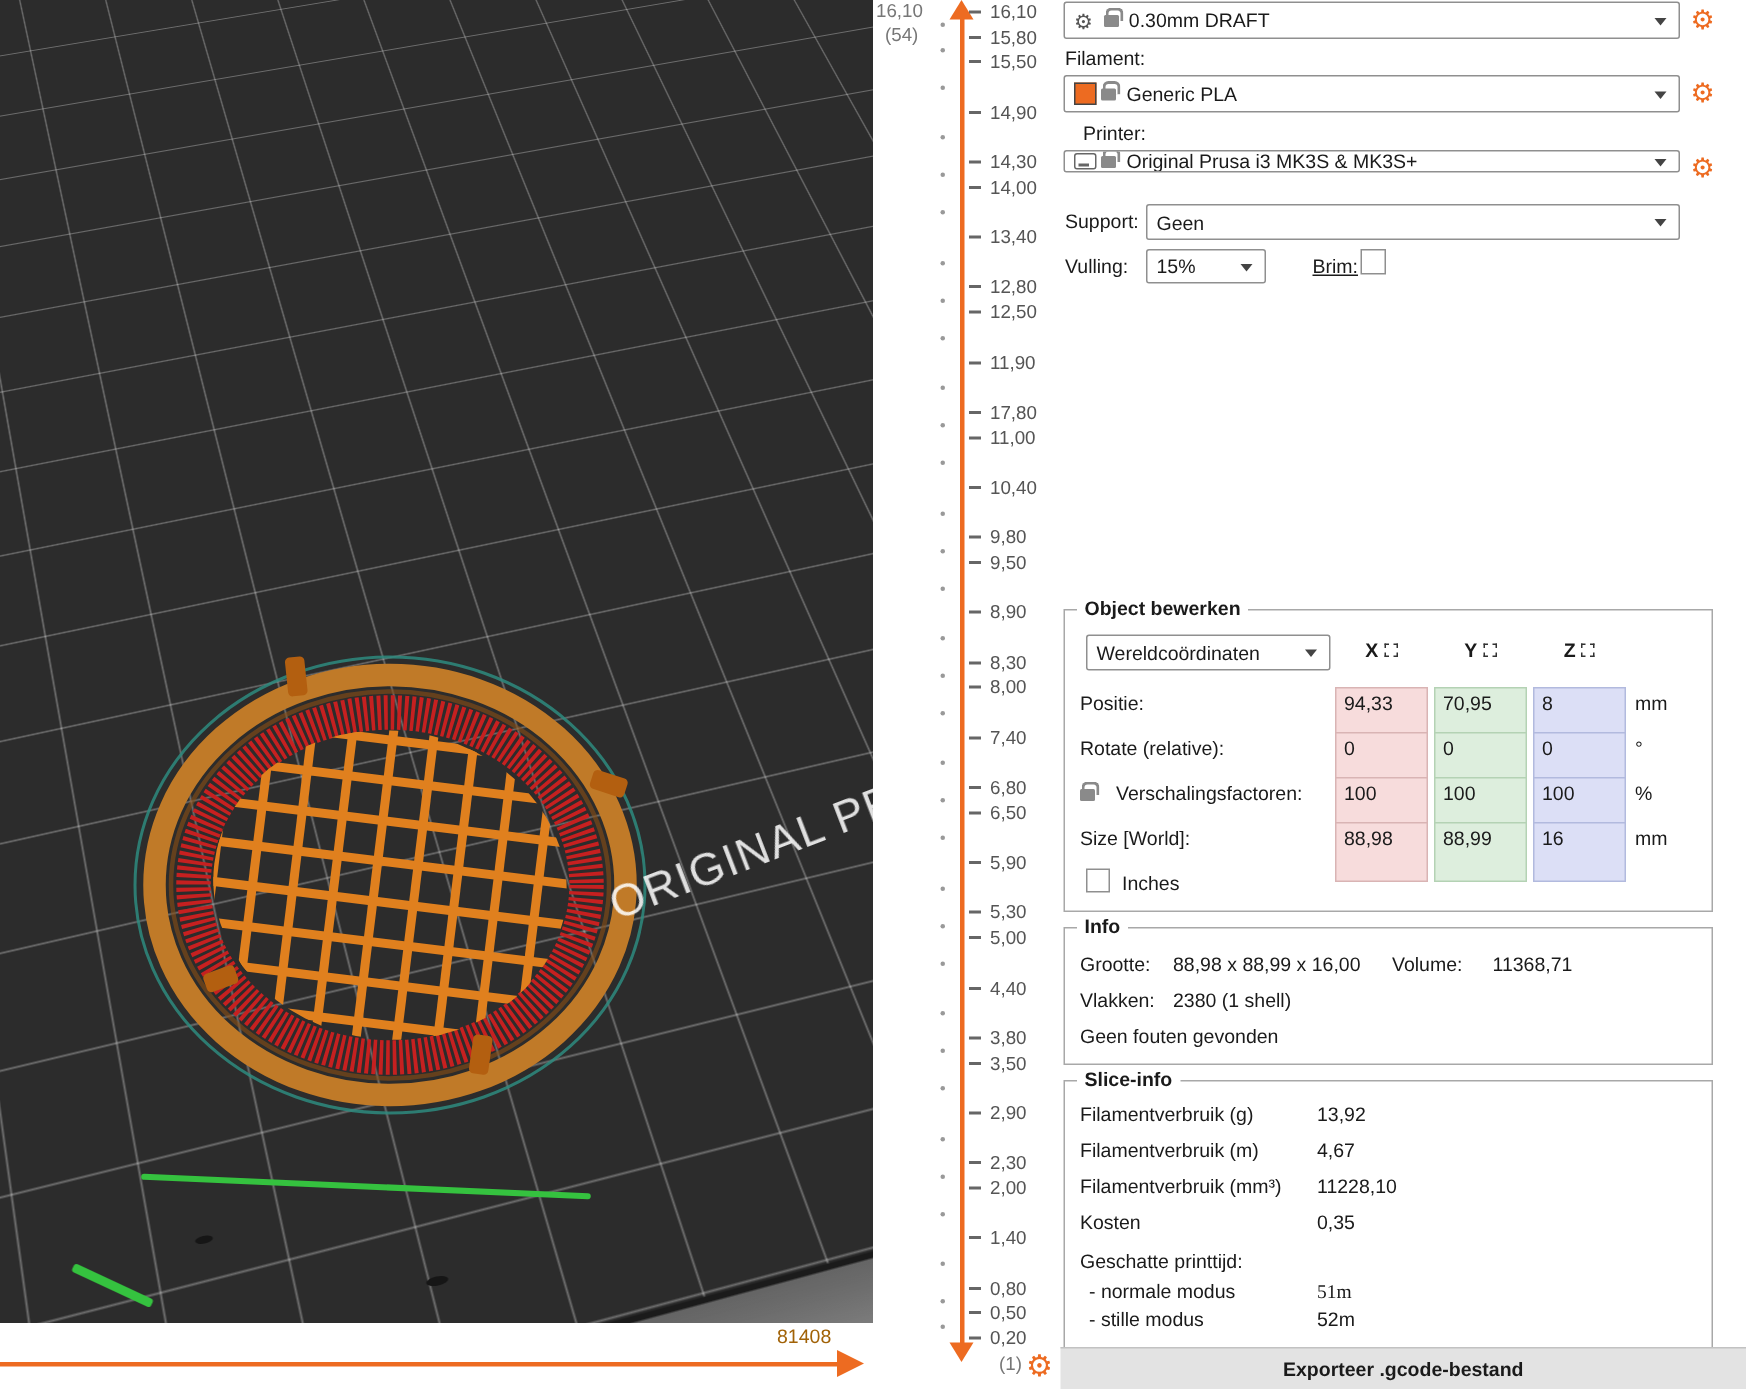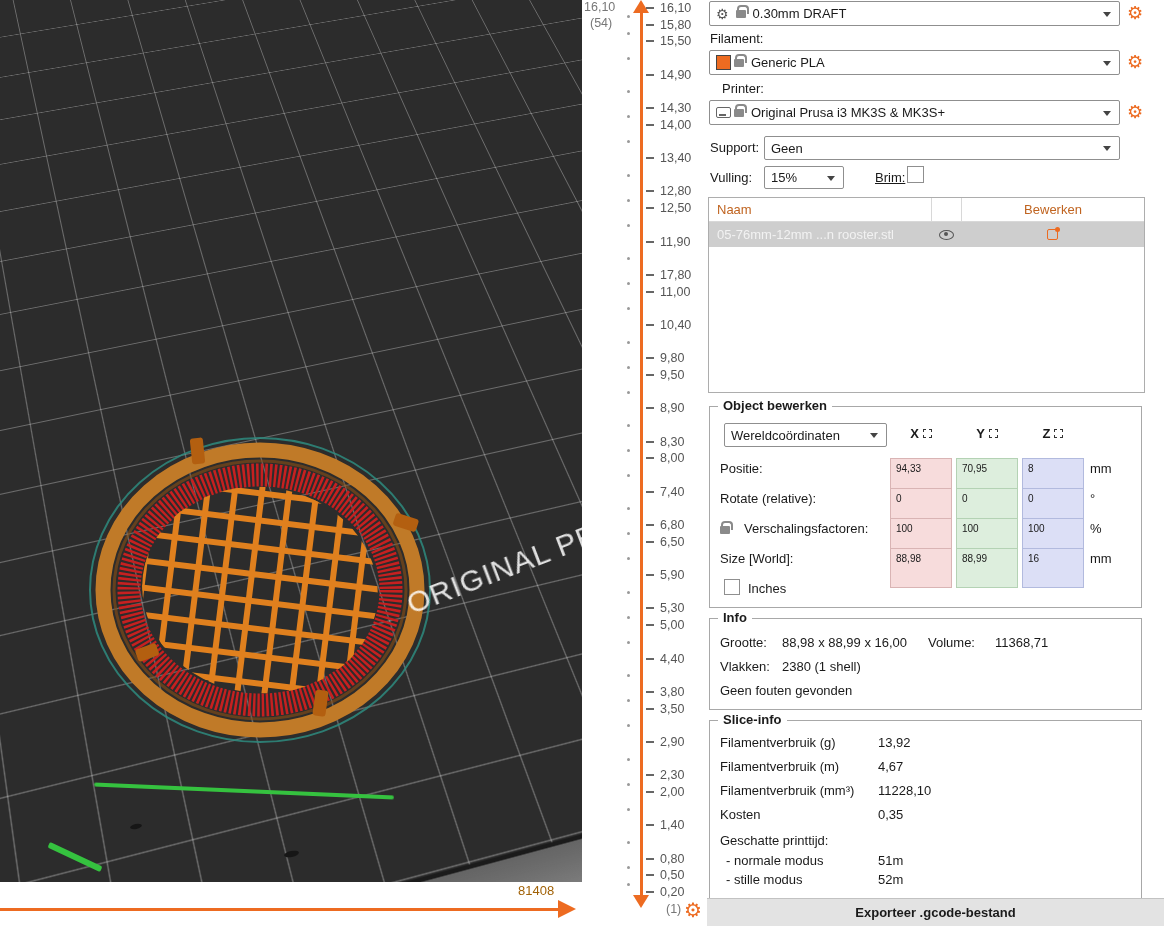--- a/index.html
+++ b/index.html
@@ -52,21 +52,21 @@
   .tick-dot { position: absolute; left: 45px; width: 3px; height: 3px; border-radius: 50%; background: #999; }
 
   
   .panel { position: absolute; left: 707px; top: 0; width: 457px; height: 926px; background: #fff; font-size: 13px; color: #1a1a1a; }
   .combo { position: absolute; background: #fff; border: 1px solid #8f8f8f; border-radius: 2px;
     display: flex; align-items: center; padding: 0 22px 0 6px; font-size: 13px; cursor: pointer; white-space: nowrap; overflow: hidden; }
   .combo::after { content: ''; position: absolute; right: 8px; top: 50%; margin-top: -2px;
     border-left: 4px solid transparent; border-right: 4px solid transparent; border-top: 5px solid #444; }
   .combo-1 { left: 2px; top: 1px; width: 411px; height: 25px; }
   .combo-2 { left: 2px; top: 50px; width: 411px; height: 25px; }
-  .combo-3 { left: 2px; top: 100px; width: 411px; height: 25px; }
+  .combo-3 { left: 2px; top: 100px; width: 411px; height: 15px; }
   .combo-support { left: 57px; top: 136px; width: 356px; height: 24px; }
   .combo-infill { left: 57px; top: 166px; width: 80px; height: 23px; }
   .panel-label { position: absolute; font-size: 13px; color: #1a1a1a; }
   .lbl-filament { left: 3px; top: 31px; }
   .lbl-printer { left: 15px; top: 81px; }
   .lbl-support { left: 3px; top: 140px; }
   .lbl-infill { left: 3px; top: 170px; }
   .lbl-brim { left: 168px; top: 170px; text-decoration: underline; }
   .gear-btn { position: absolute; left: 420px; font-size: 18px; color: #ED6B21; cursor: pointer; line-height: 1; }
   .gear-1 { top: 4px; } .gear-2 { top: 53px; } .gear-3 { top: 103px; }
@@ -102,21 +102,21 @@
   .fs-info { top: 618px; height: 92px; }
   .fs-slice { top: 720px; height: 200px; }
 
   .combo-coord { left: 14px; top: 16px; width: 163px; height: 24px; }
   .axis-head { position: absolute; top: 19px; width: 62px; display: flex; align-items: center; justify-content: center; font-weight: bold; font-size: 13px; }
   .axis-icon { width: 9px; height: 9px; border: 1.5px dashed #333; margin-left: 4px; display: inline-block; }
   .oe-row { position: absolute; left: 0; right: 0; height: 24px; }
   .oe-label { position: absolute; left: 10px; line-height: 24px; white-space: nowrap; }
   .oe-label.indent { left: 34px; }
   .lock-left { position: absolute; left: 10px; top: 9px; margin: 0; }
-  .oe-input { position: absolute; top: 1px; width: 62px; height: 40px; line-height: 20px; padding-left: 5px; font-size: 10px; border: 1px solid #b5b5b5; cursor: text; }
+  .oe-input { position: absolute; top: 1px; width: 62px; height: 40px; line-height: 20px; padding-left: 5px; font-size: 13px; border: 1px solid #b5b5b5; cursor: text; }
   .axis-x { background: #F7DCDC; border-color: #D9B4B4; }
   .axis-y { background: #DDEEDD; border-color: #B4D2B4; }
   .axis-z { background: #DCDFF6; border-color: #B2BADE; }
   .oe-unit { position: absolute; left: 380px; line-height: 24px; }
   .cb-inches { left: 14px; top: 172px; width: 16px; height: 16px; }
   .lbl-inches { left: 38px; top: 174px; }
 
   .info-row-label { position: absolute; white-space: nowrap; }
   .inf-size-l { left: 10px; top: 16px; } .inf-size-v { left: 72px; top: 16px; }
   .inf-vol-l { left: 218px; top: 16px; } .inf-vol-v { left: 285px; top: 16px; }
@@ -397,36 +397,20 @@
       <span>Geen</span>
     </div>
 
     <div class="panel-label lbl-infill">Vulling:</div>
     <div class="combo combo-infill">
       <span>15%</span>
     </div>
     <div class="panel-label lbl-brim">Brim:</div>
     <div class="checkbox cb-brim"></div>
 
-    <div class="obj-table">
-      <div class="obj-header">
-        <div class="col-name">Naam</div>
-        <div class="col-mid"></div>
-        <div class="col-edit">Bewerken</div>
-      </div>
-      <div class="obj-row">
-        <div class="row-name">05-76mm-12mm ...n rooster.stl</div>
-        <div class="row-mid">
-            <span class="eye"></span>
-          </div>
-        <div class="row-edit">
-            <span class="edit-icon"></span>
-          </div>
-      </div>
-    </div>
 
     <div class="fs fs-object">
       <div class="fs-legend">Object bewerken</div>
       <div class="combo combo-coord">
         <span>Wereldcoördinaten</span>
       </div>
       <div>
           <div class="axis-head" style="left: 180px;">
             <span>X</span>
             <span class="axis-icon"></span>
@@ -492,21 +476,21 @@
           <div class="slice-label" style="top: 14px; left: 10px;">Filamentverbruik (g)</div>
           <div class="slice-value" style="top: 14px;">13,92</div>
           <div class="slice-label" style="top: 38px; left: 10px;">Filamentverbruik (m)</div>
           <div class="slice-value" style="top: 38px;">4,67</div>
           <div class="slice-label" style="top: 62px; left: 10px;">Filamentverbruik (mm³)</div>
           <div class="slice-value" style="top: 62px;">11228,10</div>
           <div class="slice-label" style="top: 86px; left: 10px;">Kosten</div>
           <div class="slice-value" style="top: 86px;">0,35</div>
           <div class="slice-label" style="top: 112px; left: 10px;">Geschatte printtijd:</div>
           <div class="slice-label" style="top: 132px; left: 16px;">- normale modus</div>
-          <div class="slice-value" style="top: 132px;">51m</div>
+          <div class="slice-value" style="top: 132px; font-family: Liberation Serif, serif;">51m</div>
           <div class="slice-label" style="top: 151px; left: 16px;">- stille modus</div>
           <div class="slice-value" style="top: 151px;">52m</div>
         </div>
     </div>
 
     <div class="export-bar">Exporteer .gcode-bestand</div>
   </div>
 
 </div>
 

